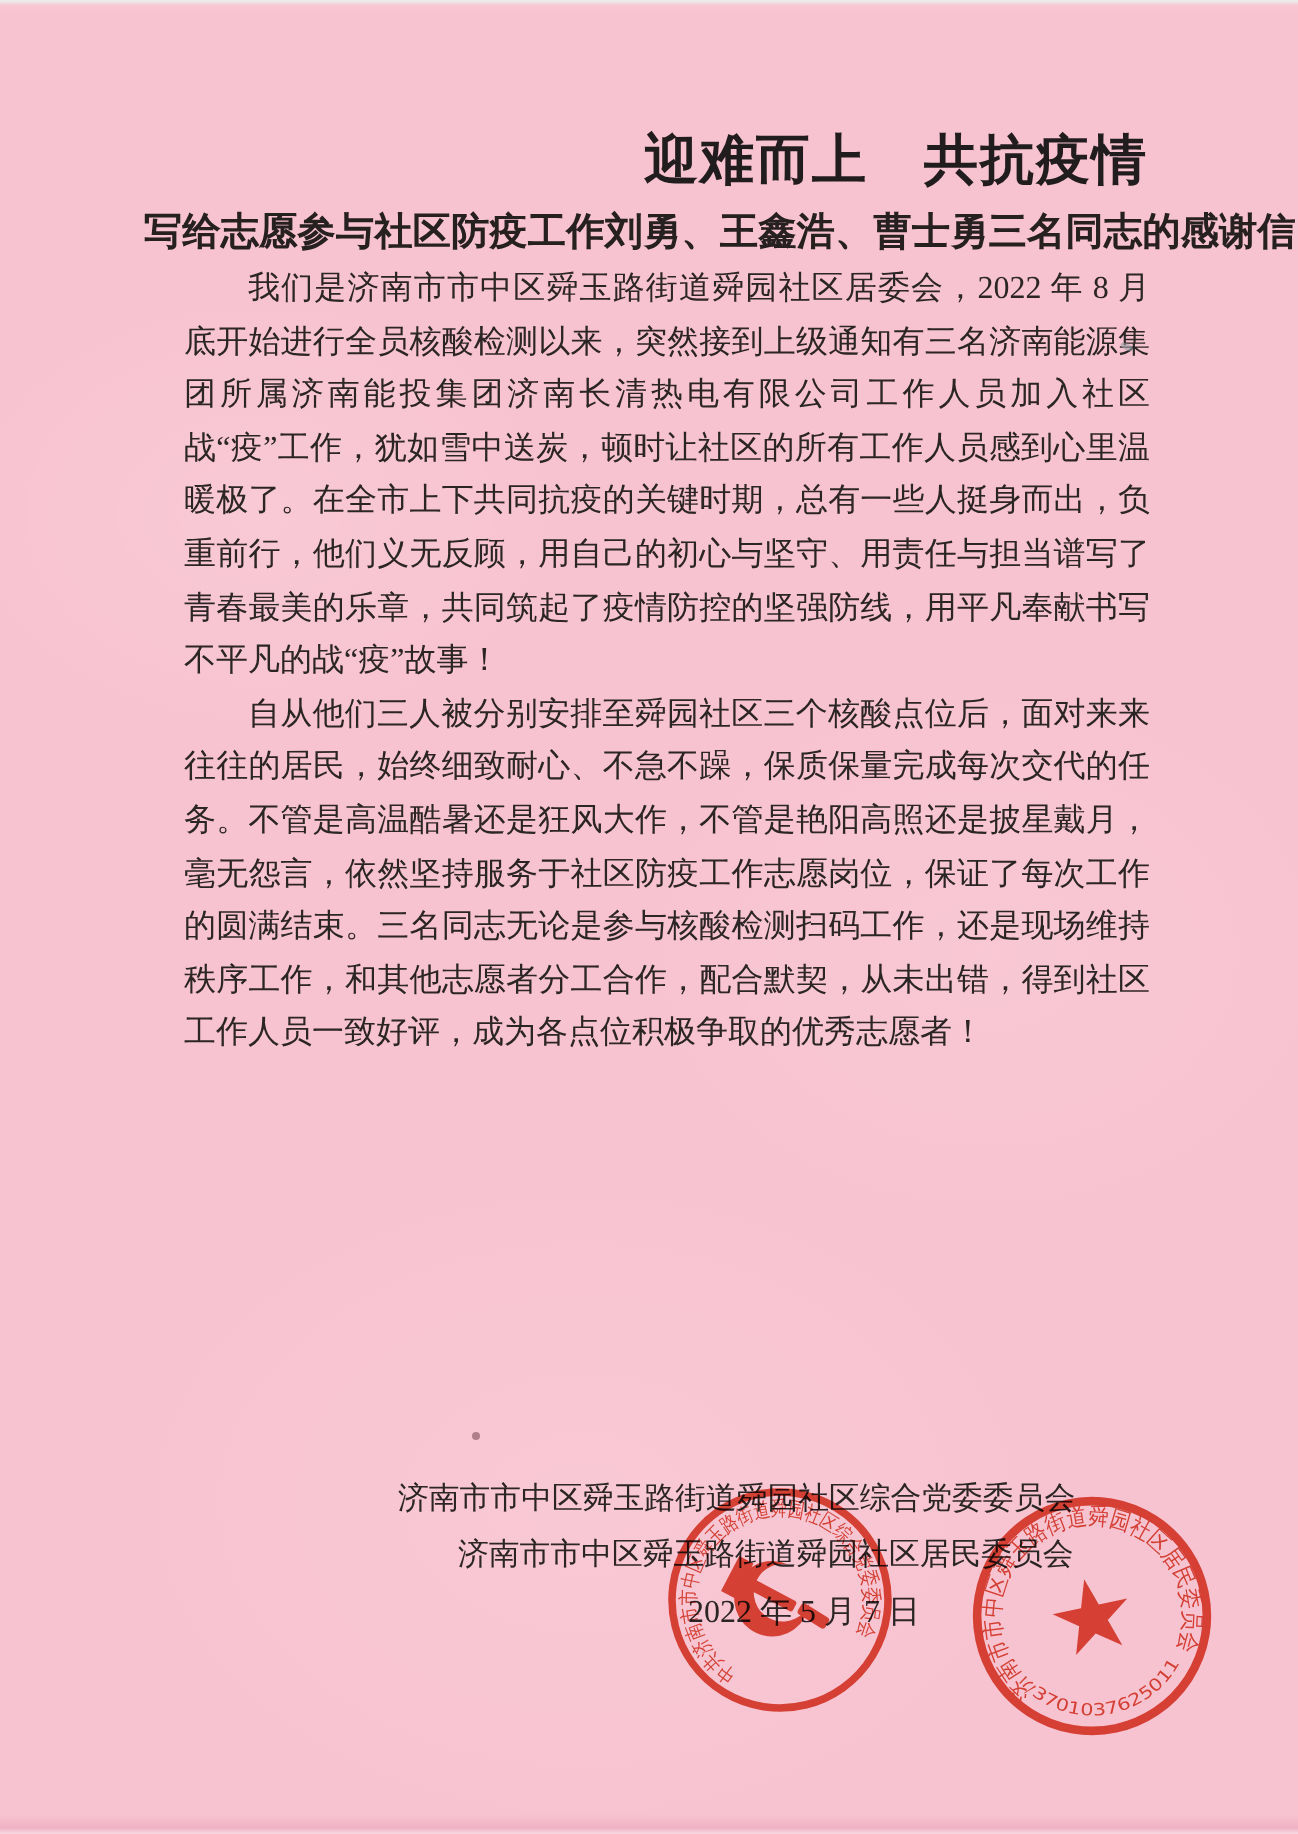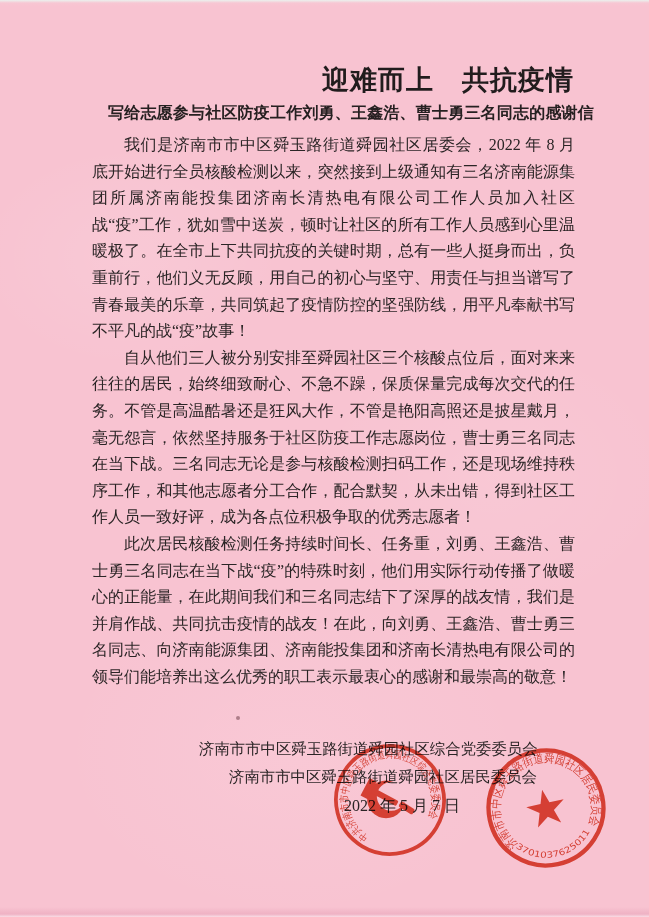--- a/index.html
+++ b/index.html
@@ -18,21 +18,21 @@
   .edge-bottom { position:absolute; bottom:0; left:0; right:0; height:10px;
     background:linear-gradient(0deg,#f9dce5 0px,#efb2c4 3px,rgba(239,178,196,0) 10px); }
 
   .title {
     position:absolute; top:62px; left:92px; width:482px;
     text-align:right; font-size:27px; font-weight:700; letter-spacing:1px;
     color:#211c1d; white-space:nowrap;
   }
   .subtitle {
     position:absolute; top:103px; left:72px; width:522px;
-    text-align:right; font-size:16px; font-weight:700; letter-spacing:0.2px;
+    text-align:right; font-size:19px; font-weight:700; letter-spacing:0.2px;
     color:#262021; white-space:nowrap;
   }
   .body-text {
     position:absolute; top:132px; left:92px; width:483px;
     font-size:16px; line-height:26.6px; text-align:justify;
     text-justify:inter-ideograph;
   }
   .body-text p { margin:0; text-indent:32px; }
 
   .sig-line { position:absolute; white-space:nowrap; color:#2b2526; }
@@ -54,22 +54,21 @@
 <body>
 
 <div class="page">
   <div class="edge-top"></div>
 
   <div class="title">迎难而上　共抗疫情</div>
   <div class="subtitle">写给志愿参与社区防疫工作刘勇、王鑫浩、曹士勇三名同志的感谢信</div>
 
   <div class="body-text">
     <p>我们是济南市市中区舜玉路街道舜园社区居委会，2022 年 8 月底开始进行全员核酸检测以来，突然接到上级通知有三名济南能源集团所属济南能投集团济南长清热电有限公司工作人员加入社区战“疫”工作，犹如雪中送炭，顿时让社区的所有工作人员感到心里温暖极了。在全市上下共同抗疫的关键时期，总有一些人挺身而出，负重前行，他们义无反顾，用自己的初心与坚守、用责任与担当谱写了青春最美的乐章，共同筑起了疫情防控的坚强防线，用平凡奉献书写不平凡的战“疫”故事！</p>
-    <p>自从他们三人被分别安排至舜园社区三个核酸点位后，面对来来往往的居民，始终细致耐心、不急不躁，保质保量完成每次交代的任务。不管是高温酷暑还是狂风大作，不管是艳阳高照还是披星戴月，毫无怨言，依然坚持服务于社区防疫工作志愿岗位，曹士勇三名同志在当下战。三名同志无论是参与核酸检测扫码工作，还是现场维持秩序工作，和其他志愿者分工合作，配合默契，从未出错，得到社区工作人员一致好评，成为各点位积极争取的优秀志愿者！</p>
-    <p>此次居民核酸检测任务持续时间长、任务重，刘勇、王鑫浩、曹士勇三名同志在当下战“疫”的特殊时刻，他们用实际行动传播了做暖心的正能量，在此期间我们和三名同志结下了深厚的战友情，我们是并肩作战、共同抗击疫情的战友！在此，向刘勇、王鑫浩、曹士勇三名同志、向济南能源集团、济南能投集团和济南长清热电有限公司的领导们能培养出这么优秀的职工表示最衷心的感谢和最崇高的敬意！</p>
+    <p>自从他们三人被分别安排至舜园社区三个核酸点位后，面对来来往往的居民，始终细致耐心、不急不躁，保质保量完成每次交代的任务。不管是高温酷暑还是狂风大作，不管是艳阳高照还是披星戴月，毫无怨言，依然坚持服务于社区防疫工作志愿岗位，保证了每次工作的圆满结束。三名同志无论是参与核酸检测扫码工作，还是现场维持秩序工作，和其他志愿者分工合作，配合默契，从未出错，得到社区工作人员一致好评，成为各点位积极争取的优秀志愿者！</p>
   </div>
 
   <div class="sig-line sig-line1">济南市市中区舜玉路街道舜园社区综合党委委员会</div>
   <div class="sig-line sig-line2">济南市市中区舜玉路街道舜园社区居民委员会</div>
   <div class="sig-line sig-date">2022 年 5 月 7 日</div>
 
   <svg class="seal seal-party" viewBox="-70 -70 140 140" xmlns="http://www.w3.org/2000/svg" xmlns:xlink="http://www.w3.org/1999/xlink">
     <defs>
       <path id="arcPartyTop" d="M -33.2,33.2 A 47,47 0 1 1 33.2,33.2"></path>
     </defs>

